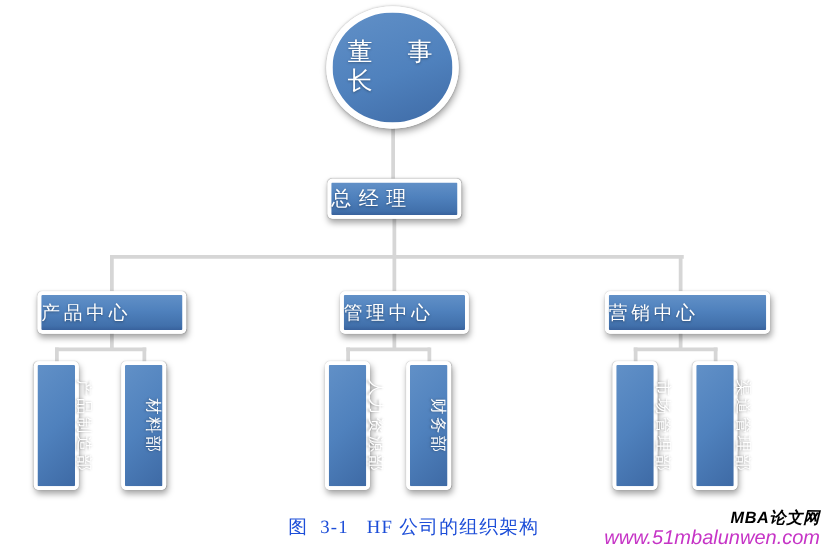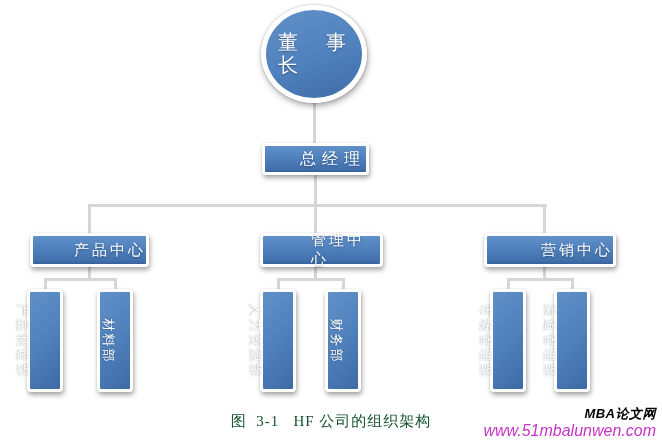--- a/index.html
+++ b/index.html
@@ -11,21 +11,21 @@
   .conn{position:absolute;background:#d6d6d6;}
 
   
   .node{
     position:absolute;
     background:linear-gradient(180deg,#6190c7 0%,#4f81bd 45%,#4170ab 88%,#38619c 100%);
     border:3px solid #ffffff;
     border-radius:4px;
     box-shadow:0 0 1px rgba(0,0,0,.25), 1px 3px 5px rgba(0,0,0,.35);
     color:#ffffff;
-    display:flex;align-items:center;justify-content:flex-end;
+    display:flex;align-items:center;justify-content:flex-start;
     box-sizing:border-box;
   }
 
   
   .circle{
     position:absolute;left:261px;top:5px;width:106px;height:98px;
     background:linear-gradient(160deg,#6190c7 0%,#4f81bd 55%,#3f6ba6 100%);
     border:5px solid #ffffff;border-radius:50%;
     box-shadow:0 0 2px rgba(0,0,0,.28), 1px 3px 6px rgba(0,0,0,.35);
     box-sizing:border-box;
@@ -34,34 +34,34 @@
   }
   .circle .txt{font-size:20px;line-height:23px;letter-spacing:4px;text-align:left;
                text-shadow:0 1px 2px rgba(0,0,0,.35);white-space:pre;}
 
   .gm{left:262px;top:143px;width:107px;height:32px;font-size:16px;letter-spacing:6px;
       text-shadow:0 1px 2px rgba(0,0,0,.35);}
 
   .center-node{top:233px;height:34px;font-size:15px;letter-spacing:3px;
                text-shadow:0 1px 2px rgba(0,0,0,.35);font-family:Liberation Serif, serif;}
   .c-product{left:30px;width:119px;}
-  .c-mgmt{left:260px;width:123px;padding-left:48px;}
+  .c-mgmt{left:272px;width:103px;}
   .c-mkt{left:484px;width:132px;}
 
   .dept{top:289px;width:36px;height:103px;
         background:linear-gradient(135deg,#6190c7 0%,#4f81bd 50%,#3e6aa5 100%);}
   .dept .vtxt{transform:rotate(90deg);white-space:nowrap;font-size:13px;
               letter-spacing:2px;text-shadow:0 1px 2px rgba(0,0,0,.35);}
   .d1{left:27px;} .d2{left:97px;} .d3{left:260px;}
   .d4{left:325px;} .d5{left:490px;} .d6{left:554px;}
 
   
   .caption{position:absolute;left:0;top:412px;width:662px;text-align:center;
            font-family:"Liberation Serif","DejaVu Serif",serif;
-           font-size:15px;color:#14532d;white-space:pre;letter-spacing:1px;}
+           font-size:15px;color:#1d4ed8;white-space:pre;letter-spacing:1px;}
   .watermark{position:absolute;right:6px;top:407px;text-align:right;line-height:1.1;}
   .wm-title{font-size:13px;font-weight:bold;font-style:italic;color:#000000;
             letter-spacing:0.5px;}
   .wm-url{font-size:16px;font-style:italic;color:#c634c6;margin-top:1px;}
 </style>
 </head>
 <body>
 
 <div class="stage">
 

